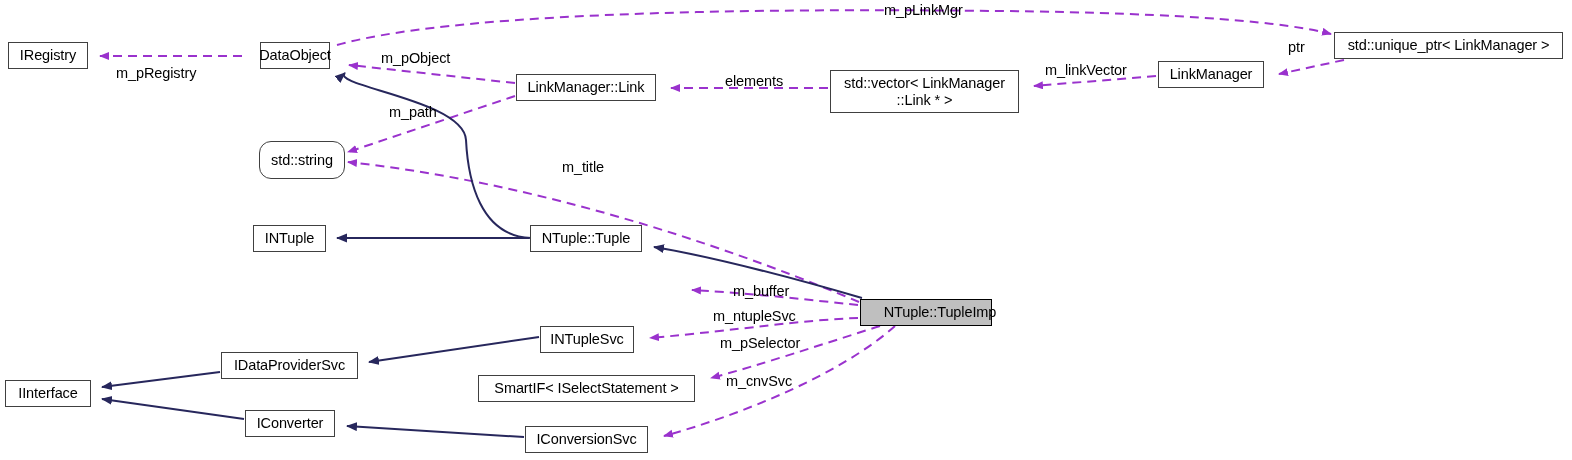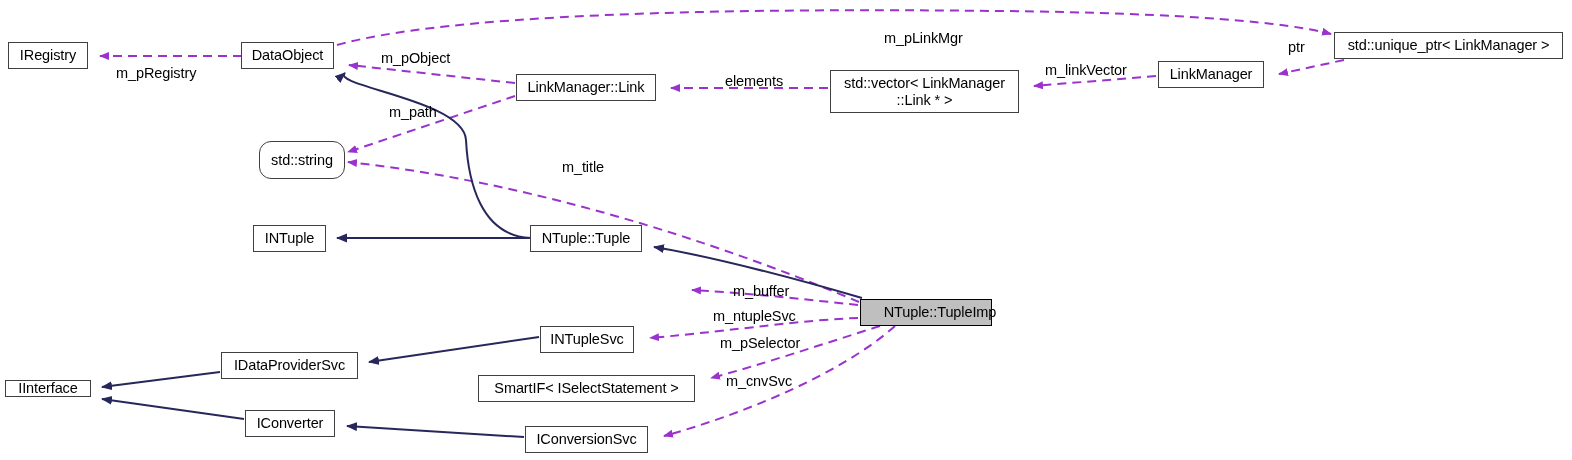--- a/index.html
+++ b/index.html
@@ -106,40 +106,40 @@
     <path d="M 539 337 L 369 362" fill="none" stroke="#27275c" stroke-width="2" marker-end="url(#arrow-inherit)"></path>
 
     <path d="M 220 372 L 102 387" fill="none" stroke="#27275c" stroke-width="2" marker-end="url(#arrow-inherit)"></path>
 
     <path d="M 244 419 L 102 399" fill="none" stroke="#27275c" stroke-width="2" marker-end="url(#arrow-inherit)"></path>
 
     <path d="M 524 437 L 347 426" fill="none" stroke="#27275c" stroke-width="2" marker-end="url(#arrow-inherit)"></path>
   </svg>
 
   <div class="uml-node" style="left: 8px; top: 42px; width: 80px; height: 27px;">IRegistry</div>
-  <div class="uml-node" style="left: 241px; top: 42px; width: 93px; height: 27px;">DataObject</div>
+  <div class="uml-node" style="left: 260px; top: 42px; width: 70px; height: 27px;">DataObject</div>
   <div class="uml-node" style="left: 516px; top: 74px; width: 140px; height: 27px;">LinkManager::Link</div>
   <div class="uml-node" style="left: 830px; top: 70px; width: 189px; height: 43px;">std::vector&lt; LinkManager
 ::Link * &gt;</div>
   <div class="uml-node" style="left: 1158px; top: 61px; width: 106px; height: 27px;">LinkManager</div>
   <div class="uml-node" style="left: 1334px; top: 32px; width: 229px; height: 27px;">std::unique_ptr&lt; LinkManager &gt;</div>
   <div class="uml-node" style="left: 259px; top: 141px; width: 86px; height: 38px; border-radius: 12px;">std::string</div>
   <div class="uml-node" style="left: 253px; top: 225px; width: 73px; height: 27px;">INTuple</div>
   <div class="uml-node" style="left: 530px; top: 225px; width: 112px; height: 27px;">NTuple::Tuple</div>
   <div class="uml-node highlight" style="left: 860px; top: 299px; width: 132px; height: 27px;">NTuple::TupleImp</div>
   <div class="uml-node" style="left: 540px; top: 326px; width: 94px; height: 27px;">INTupleSvc</div>
   <div class="uml-node" style="left: 221px; top: 352px; width: 137px; height: 27px;">IDataProviderSvc</div>
   <div class="uml-node" style="left: 478px; top: 375px; width: 217px; height: 27px;">SmartIF&lt; ISelectStatement &gt;</div>
-  <div class="uml-node" style="left: 5px; top: 380px; width: 86px; height: 17px;">IInterface</div>
+  <div class="uml-node" style="left: 5px; top: 380px; width: 86px; height: 27px;">IInterface</div>
   <div class="uml-node" style="left: 245px; top: 410px; width: 90px; height: 27px;">IConverter</div>
   <div class="uml-node" style="left: 525px; top: 426px; width: 123px; height: 27px;">IConversionSvc</div>
 
   <div class="edge-label" style="left: 116px; top: 37px; margin-top: 28px;">m_pRegistry</div>
   <div class="edge-label" style="left: 381px; top: 50px;">m_pObject</div>
-  <div class="edge-label" style="left: 884px; top: 2px; margin-top: 28px;">m_pLinkMgr</div>
+  <div class="edge-label" style="left: 884px; top: 2px;">m_pLinkMgr</div>
   <div class="edge-label" style="left: 725px; top: 73px;">elements</div>
   <div class="edge-label" style="left: 1045px; top: 62px;">m_linkVector</div>
   <div class="edge-label" style="left: 1288px; top: 39px;">ptr</div>
   <div class="edge-label" style="left: 389px; top: 104px;">m_path</div>
   <div class="edge-label" style="left: 562px; top: 159px;">m_title</div>
   <div class="edge-label" style="left: 733px; top: 283px;">m_buffer</div>
   <div class="edge-label" style="left: 713px; top: 308px;">m_ntupleSvc</div>
   <div class="edge-label" style="left: 720px; top: 335px;">m_pSelector</div>
   <div class="edge-label" style="left: 726px; top: 373px;">m_cnvSvc</div>
 

